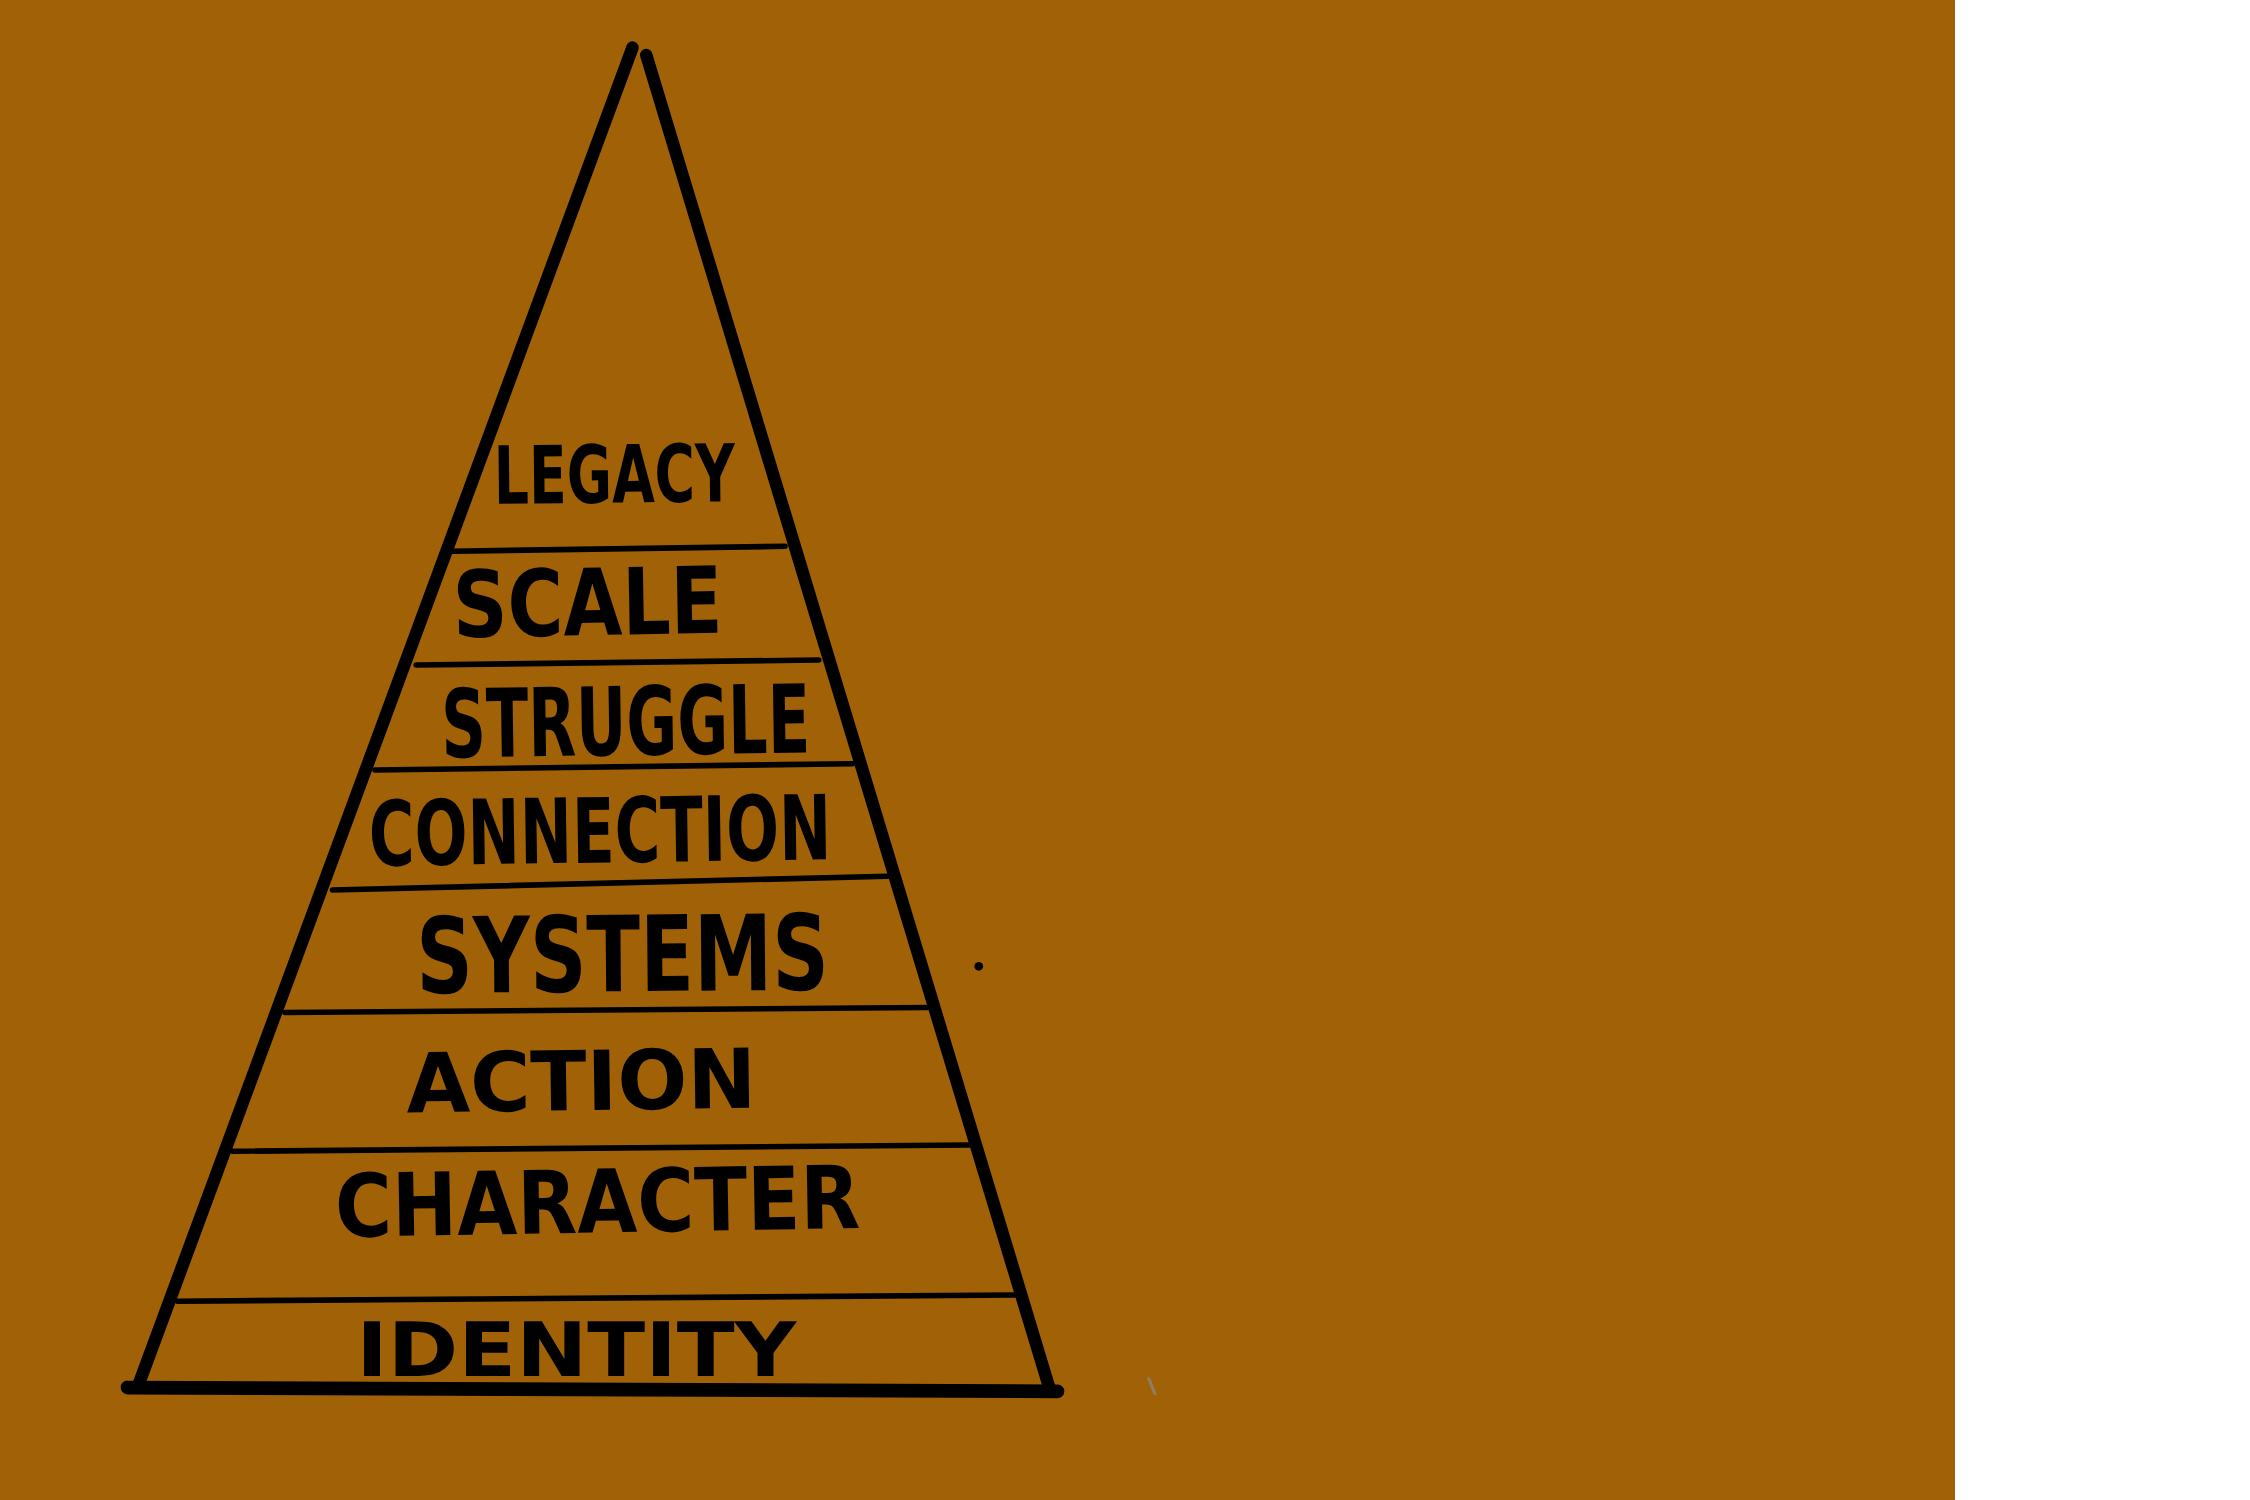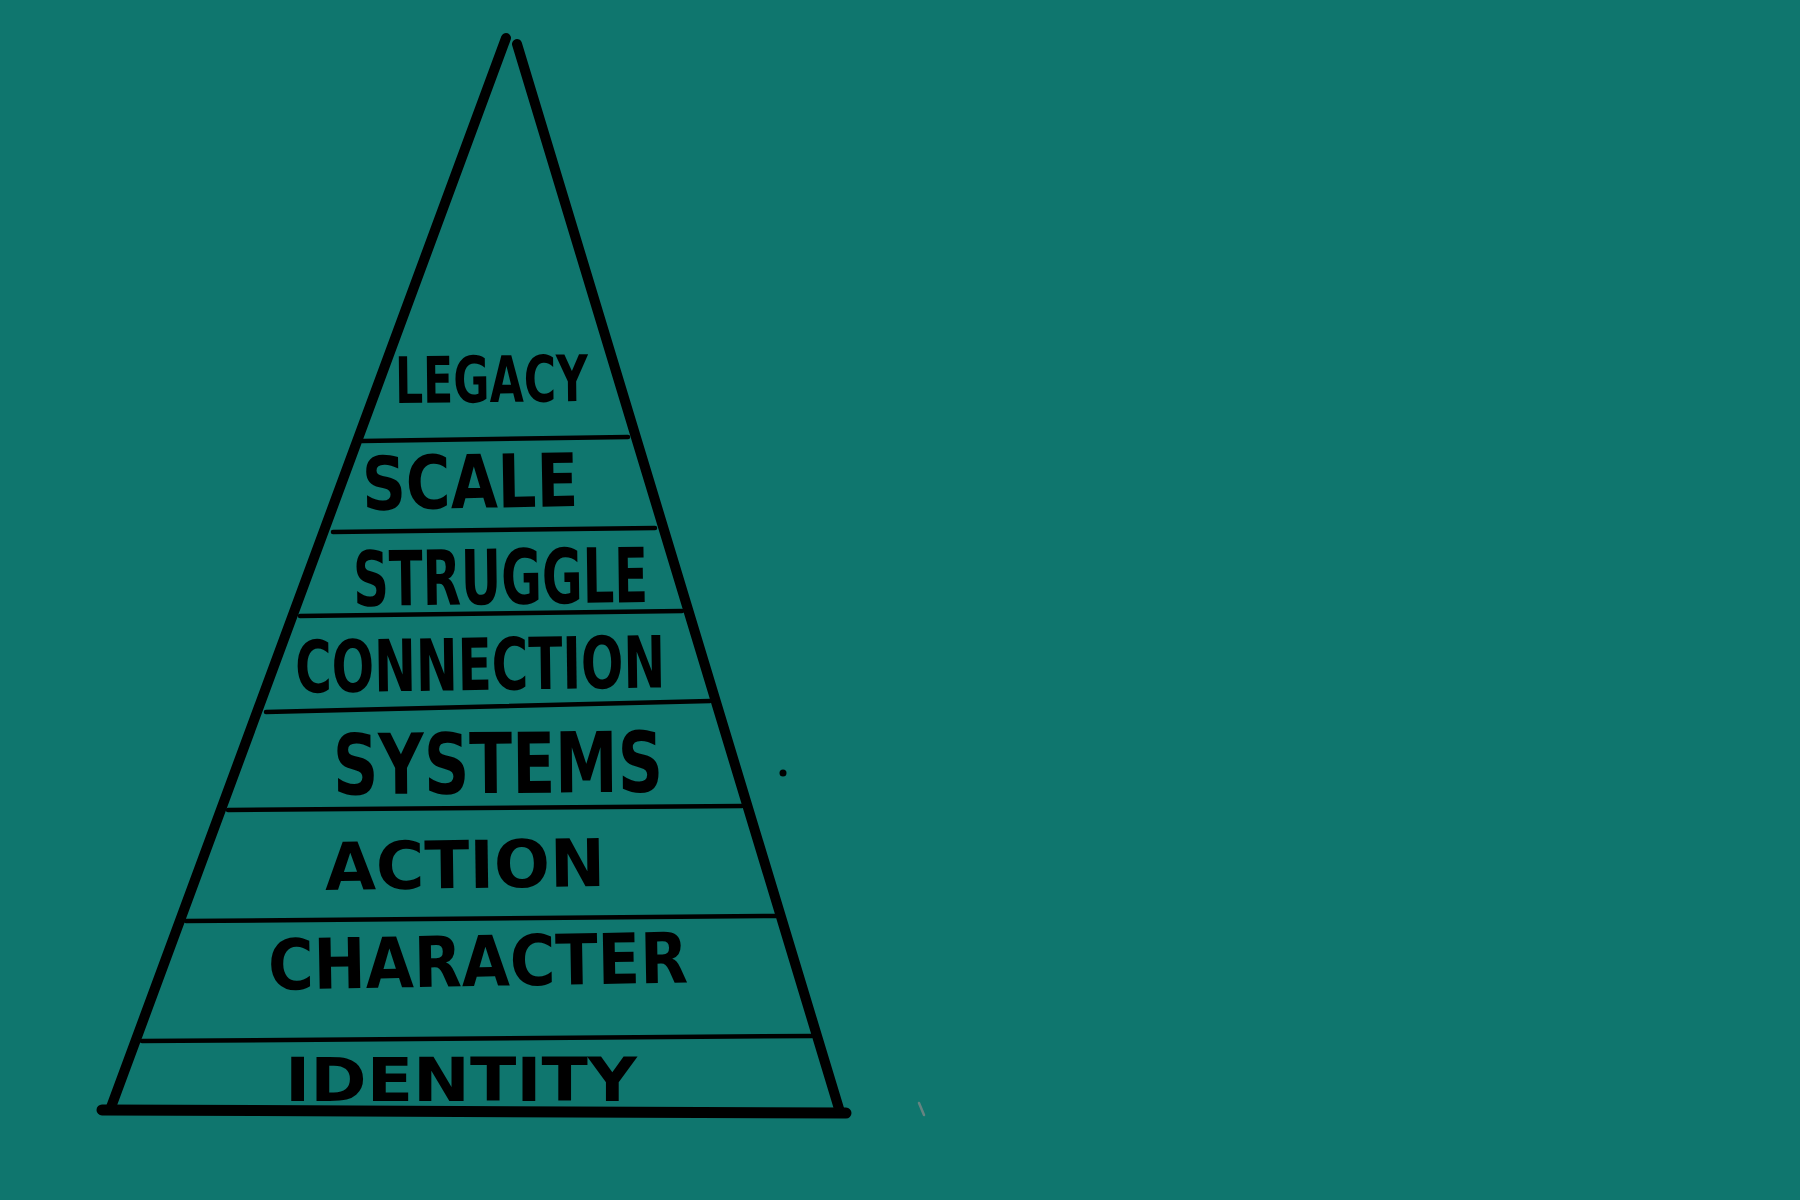--- a/index.html
+++ b/index.html
@@ -2,23 +2,23 @@
 <html><head>
 <meta charset="utf-8">
 <style>
   html, body {
     margin: 0;
     padding: 0;
     background: #ffffff;
   }
   .canvas {
     position: relative;
-    width: 1800px;
+    width: 1564px;
     height: 1200px;
-    background: #0f766e;
+    background: #a16207;
     overflow: hidden;
   }
   svg {
     display: block;
     width: 1800px;
     height: 1200px;
   }
   .ink-line {
     stroke: #000000;
     stroke-linecap: round;

